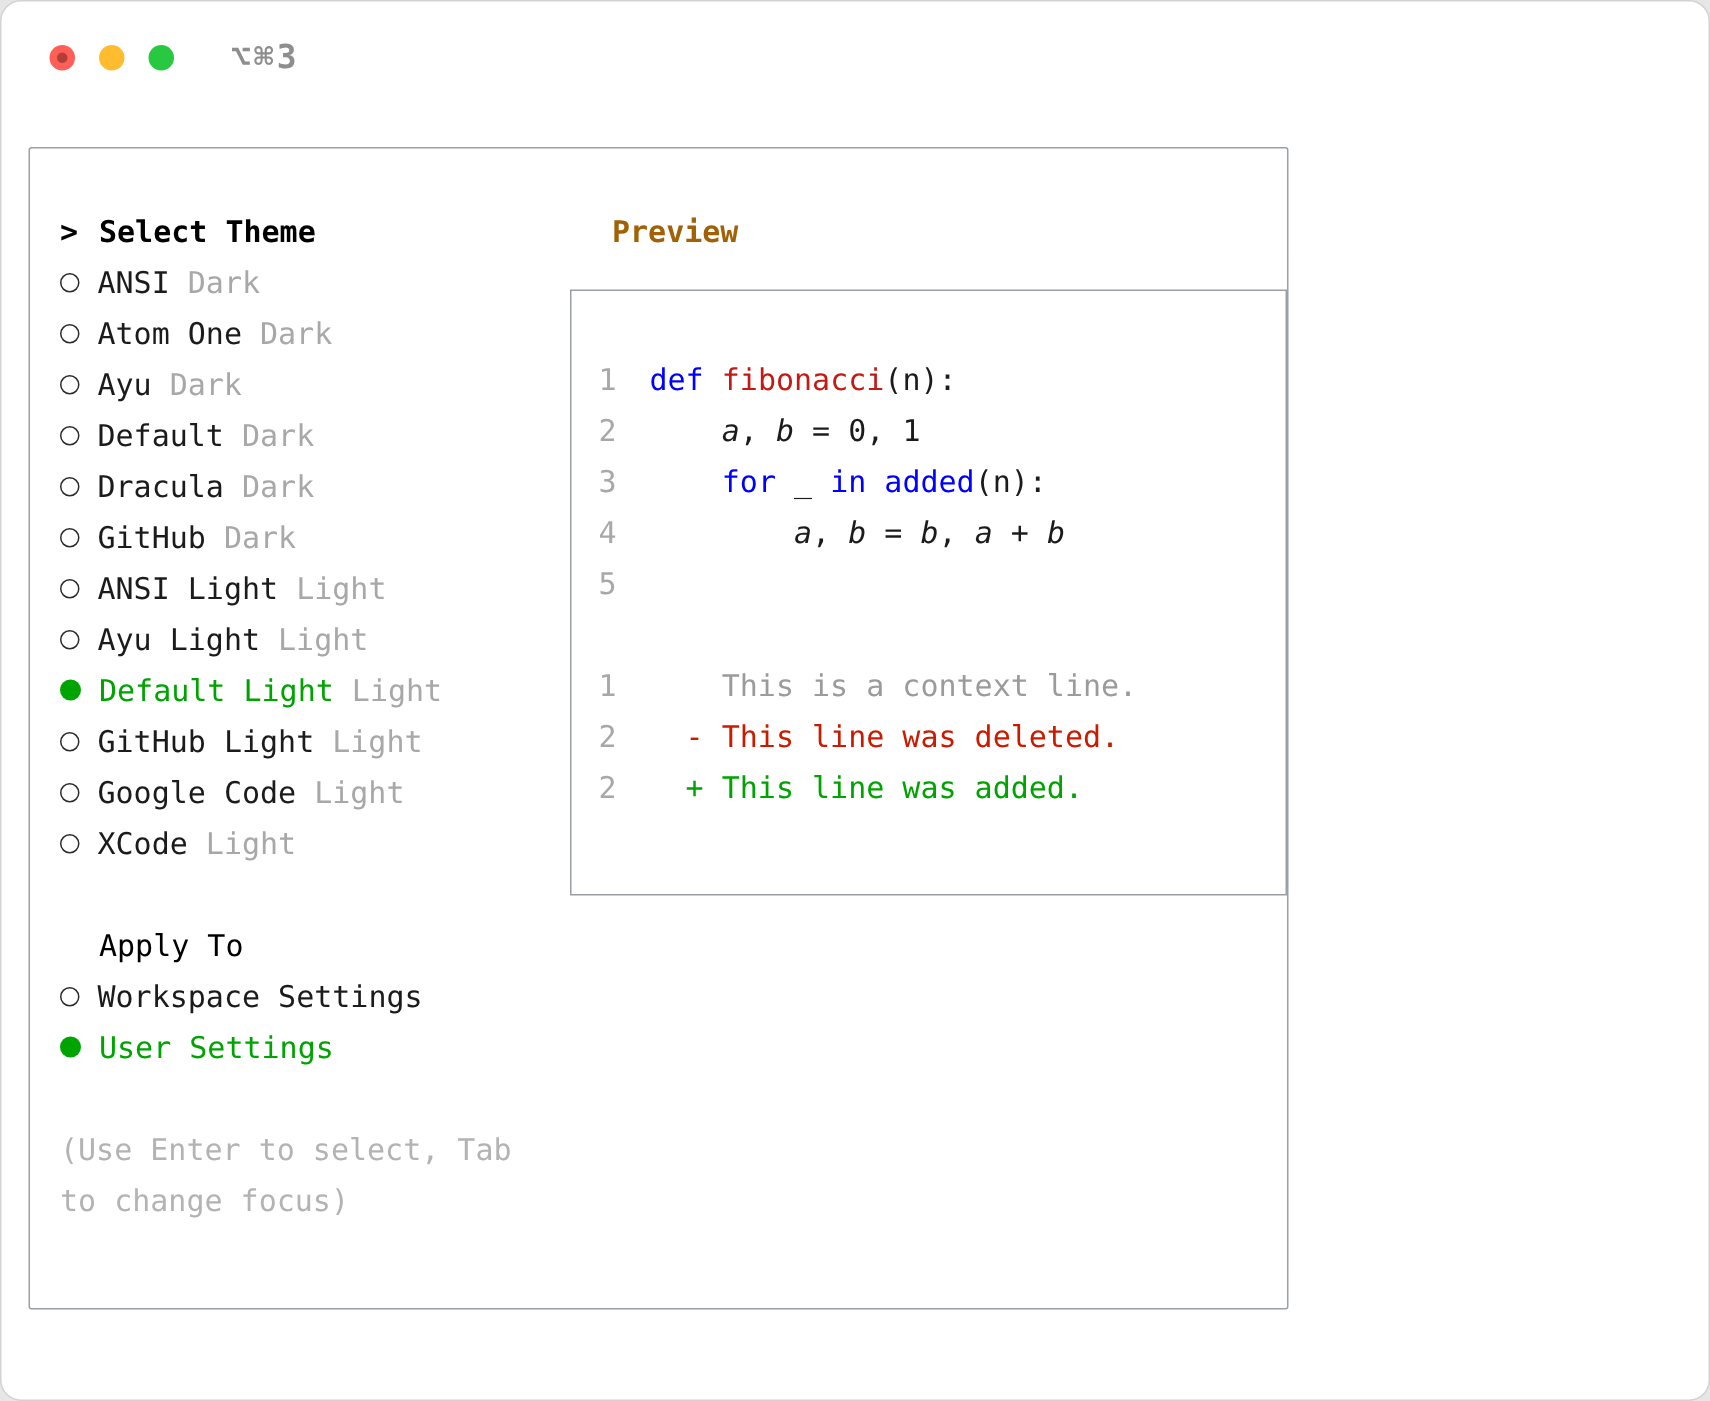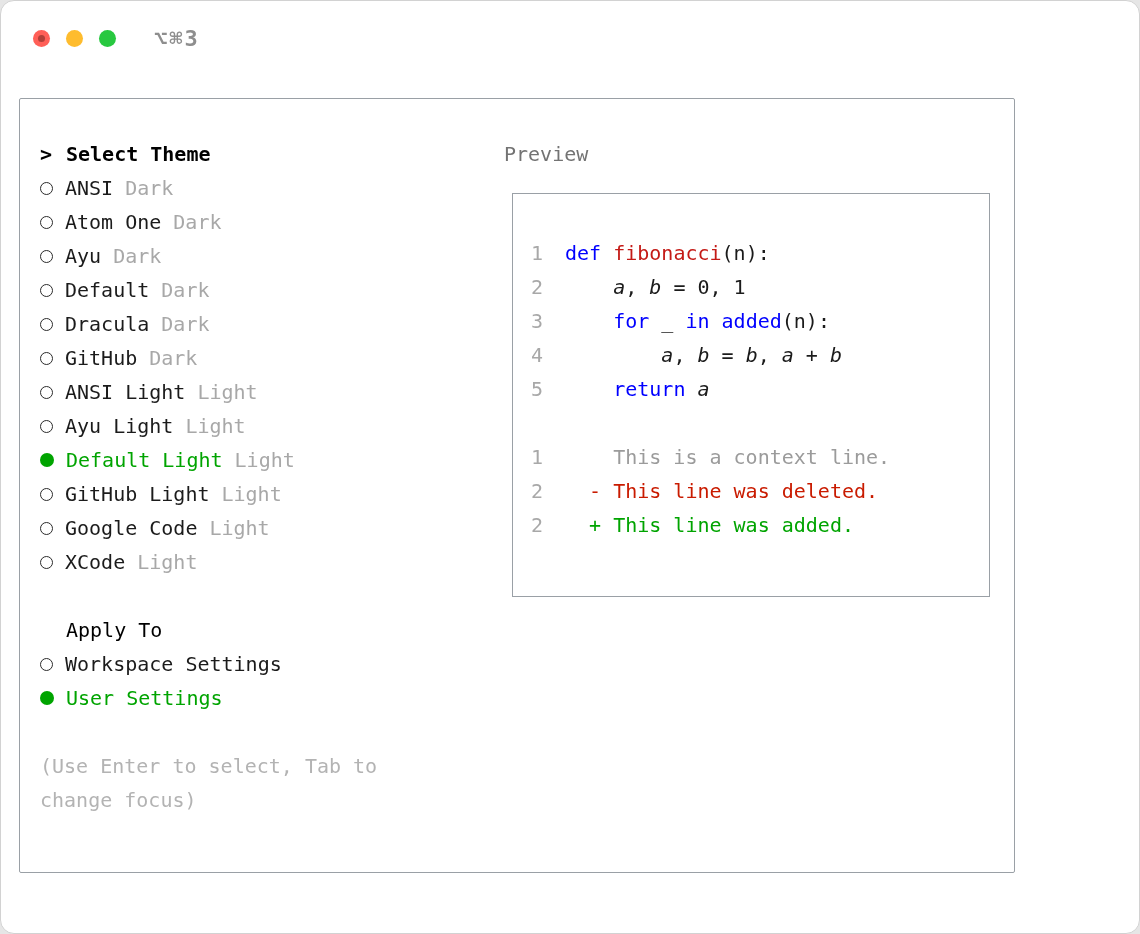--- a/index.html
+++ b/index.html
@@ -35,21 +35,21 @@
   .dot.yellow { background: #febc2e; }
   .dot.green { background: #28c840; }
   .shortcut {
     margin-left: 22px;
     font-size: 22px; font-weight: 700;
     color: #8e8e8e; letter-spacing: 2px;
   }
   
   .main-box {
     margin: 51px 126px 0 18px;
-    width: 996px; height: 775px;
+    width: 840px; height: 775px;
     border: 1.5px solid #9aa0a6;
     border-radius: 2px;
     display: flex;
     padding: 38px 0 0 20px;
     font-size: 20px; line-height: 34px;
     color: #1b1b1b;
   }
   .left-col { width: 452px; }
   .panel-title { font-weight: 700; color: #000; }
   .panel-title .prefix { display: inline-block; width: 26px; font-weight: 700; }
@@ -58,21 +58,21 @@
     width: 13px; height: 13px; border-radius: 50%;
     border: 1.5px solid #2b2b2b; margin-right: 12px; flex: none;
   }
   .radio.on { border: none; background: var(--added); width: 14px; height: 14px; }
   .item.selected .iname { color: var(--added); }
   .variant { color: var(--muted); margin-left: 12px; }
   .apply-title { font-weight: 400; margin-top: 34px; margin-left: 26px; color: #000; }
   .hint { margin-top: 34px; color: #b3b3b3; max-width: 400px; }
   
   .right-col { flex: 1; padding-left: 12px; }
-  .preview-title { font-weight: 400; color: #737373; }
+  .preview-title { font-weight: 700; color: #a16207; margin-left: 36px; }
   .preview-box {
     margin-top: 22px; margin-left: 8px;
     width: 478px; height: 404px;
     border: 1.5px solid #9aa0a6;
     padding: 42px 14px 0 18px;
   }
   .code-line { display: flex; min-height: 34px; white-space: pre; }
   .lnum { color: var(--muted); width: 14px; margin-right: 20px; flex: none; }
   .tk-kw { color: var(--keyword); }
   .tk-fn { color: var(--function); }
@@ -172,21 +172,21 @@
       <div class="hint">(Use Enter to select, Tab to change focus)</div>
     </div>
 
     <div class="right-col">
       <div class="preview-title">Preview</div>
       <div class="preview-box" id="preview-box">
           <div class="code-line"><span class="lnum">1</span><span><span class="tk-kw">def </span><span class="tk-fn">fibonacci</span><span class="tk-plain">(n):</span></span></div>
           <div class="code-line"><span class="lnum">2</span><span><span class="tk-plain">    </span><span class="tk-var">a</span><span class="tk-plain">, </span><span class="tk-var">b</span><span class="tk-plain"> = 0, 1</span></span></div>
           <div class="code-line"><span class="lnum">3</span><span><span class="tk-plain">    </span><span class="tk-kw">for</span><span class="tk-plain"> _ </span><span class="tk-kw">in</span><span class="tk-plain"> </span><span class="tk-kw">added</span><span class="tk-plain">(n):</span></span></div>
           <div class="code-line"><span class="lnum">4</span><span><span class="tk-plain">        </span><span class="tk-var">a</span><span class="tk-plain">, </span><span class="tk-var">b</span><span class="tk-plain"> = </span><span class="tk-var">b</span><span class="tk-plain">, </span><span class="tk-var">a</span><span class="tk-plain"> + </span><span class="tk-var">b</span></span></div>
-          <div class="code-line"><span class="lnum">5</span><span><span class="tk-plain">    </span><span class="tk-kw">return</span><span class="tk-plain"> </span><span class="tk-var">a</span></span></div>
+          <div class="code-line"><span class="lnum">5</span></div>
           <div class="code-line"><span class="lnum"></span><span></span></div>
           <div class="code-line"><span class="lnum">1</span><span><span class="tk-ctx">    This is a context line.</span></span></div>
           <div class="code-line"><span class="lnum">2</span><span><span class="tk-del">  - This line was deleted.</span></span></div>
           <div class="code-line"><span class="lnum">2</span><span><span class="tk-add">  + This line was added.</span></span></div>
         </div>
     </div>
   </div>
 </div>
 
 </body></html>

